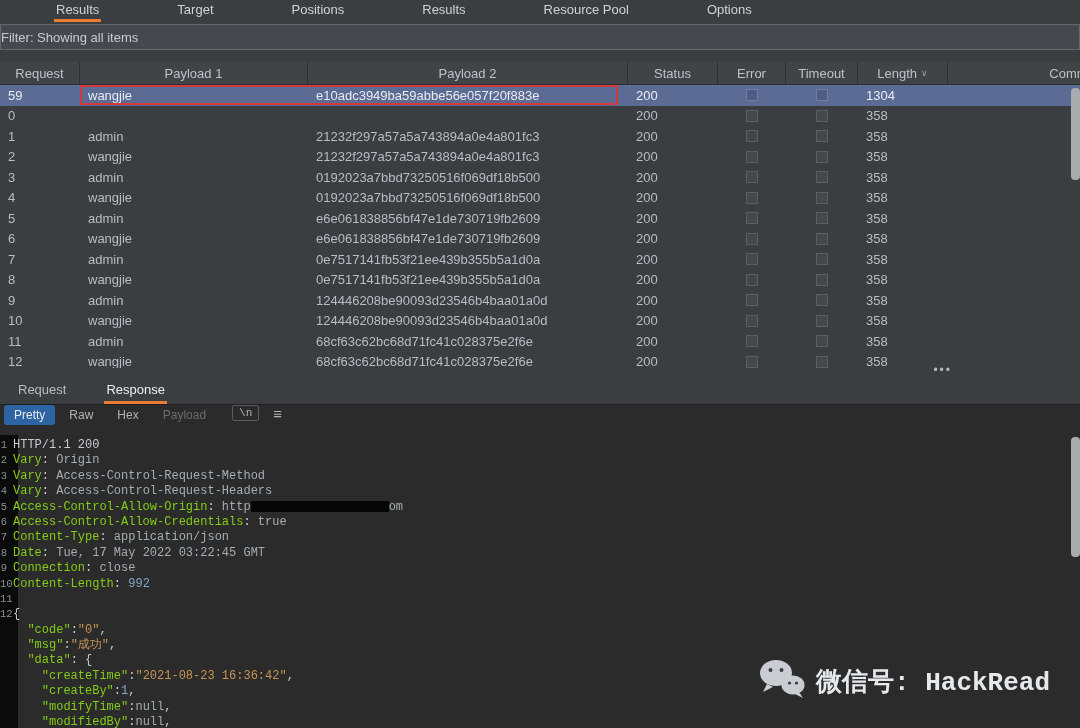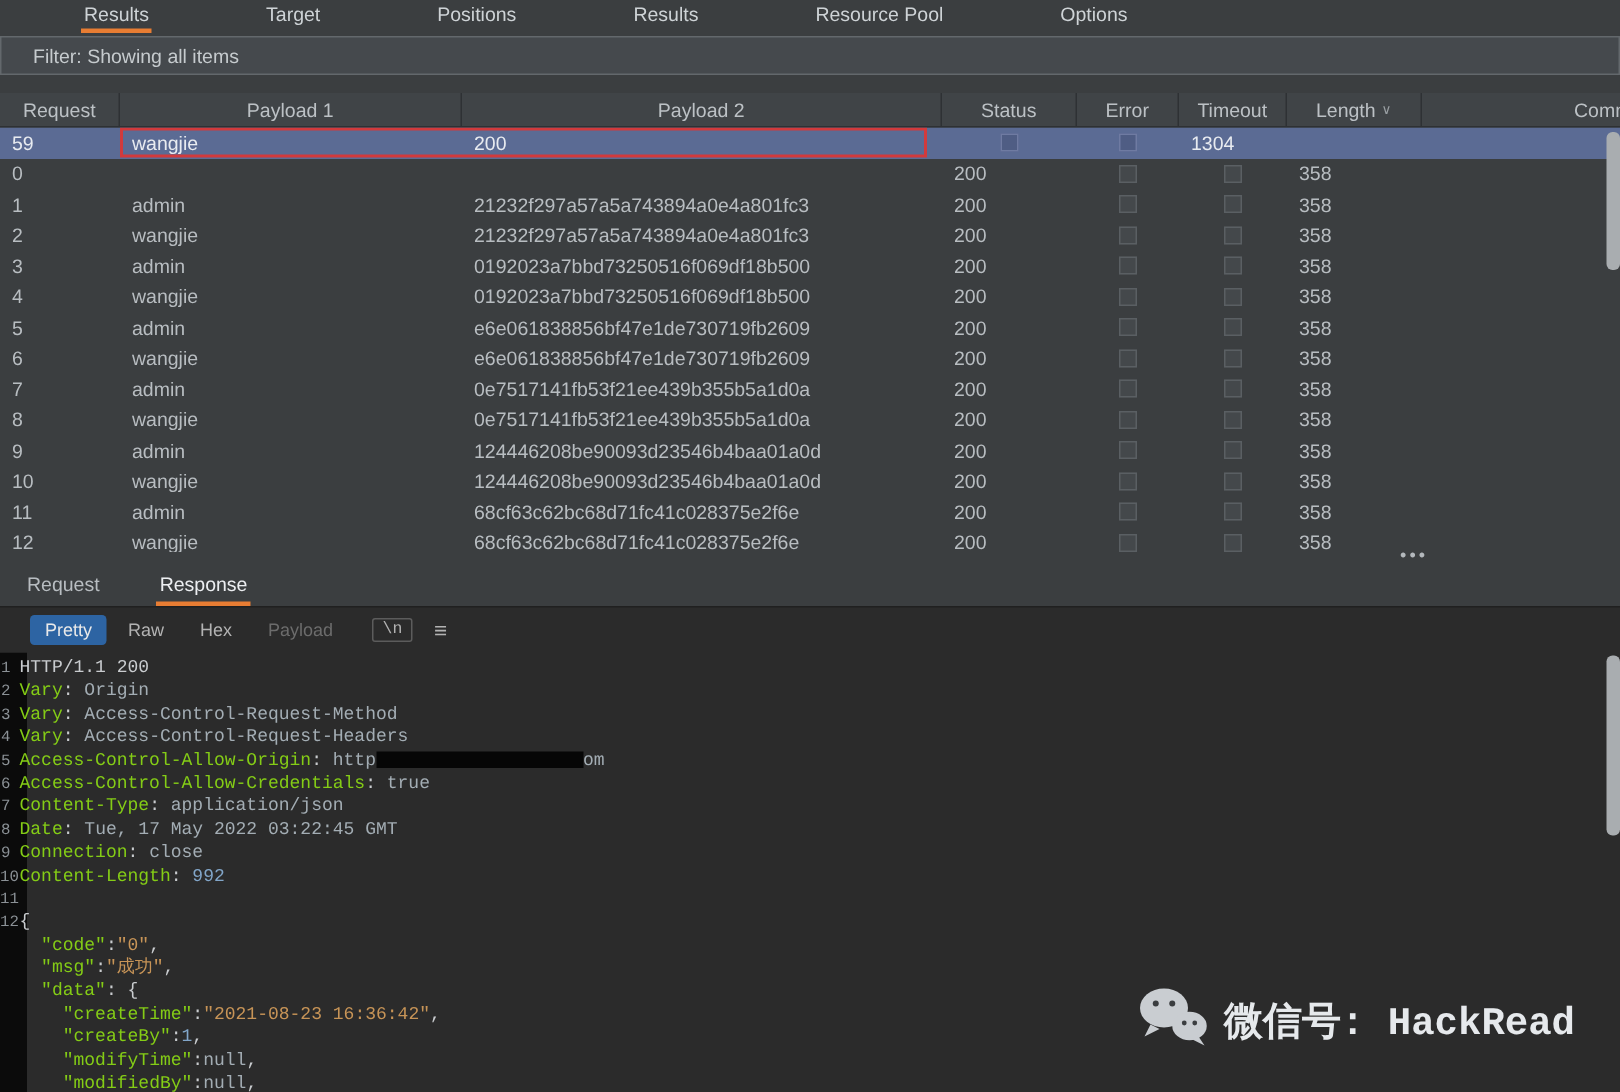--- a/index.html
+++ b/index.html
@@ -8,21 +8,21 @@
          font-family:"Liberation Sans","DejaVu Sans",sans-serif; }
 
   
   .tabbar { display:flex; align-items:stretch; height:22px; padding-left:8px; }
   .top-tab { display:flex; align-items:center; padding:0 2px; margin-right:28px; font-size:13px;
              color:#ced3d6; border-bottom:3px solid transparent; cursor:default; white-space:nowrap;margin-left:46px; }
   .top-tab.sel { border-bottom-color:#e87d33; }
 
   
   .filterbar { margin-top:2px; height:26px; border:1px solid #63686c; background:#45494d;
-               display:flex; align-items:center; padding-left:21px; font-size:13px; color:#c6cbce; }
+               display:flex; align-items:center; padding-left:0; font-size:13px; color:#c6cbce; }
 
   
   .thead, .trow { display:grid; grid-template-columns:80px 228px 320px 90px 68px 72px 90px 260px; width:1208px; }
   .thead { margin-top:12px; height:23px; background:#404447; border-bottom:1px solid #2e3134; }
   .hcell { display:flex; align-items:center; justify-content:center; font-size:13px; color:#bcc1c5;
            border-right:1px solid #2e3134; overflow:hidden; white-space:nowrap; }
   .sort { font-size:9px; color:#9aa0a4; margin-left:4px; }
   .tbody { height:283px; overflow:hidden; }
   .trow { height:20.5px; position:relative; font-size:13px; color:#b8bdc1; }
   .trow.sel { background:#5b6b94; color:#e8ebf0; }
@@ -38,21 +38,21 @@
   .dots { position:absolute; right:128px; top:-5px; color:#b3b8bc; font-size:12px; letter-spacing:2px; }
 
   
   .subtabs { height:26px; display:flex; align-items:stretch; padding-left:16px; }
   .subtab { display:flex; align-items:center; font-size:13px; color:#b8bdc1; margin-right:36px;
             border-bottom:3px solid transparent; padding:0 2px; }
   .subtab.sel { color:#eceef1; border-bottom-color:#e87d33; }
 
   
   .editor { height:324px; background:#2b2b2b; border-top:1px solid #202020; }
-  .viewbar { height:30px; display:flex; align-items:center; padding-left:20px; }
+  .viewbar { height:30px; display:flex; align-items:flex-start; padding-left:4px; }
   .vbtn { font-size:12px; color:#b3b3b3; padding:3px 10px; margin-right:4px; border-radius:3px; }
   .vbtn.sel { background:#2d64a3; color:#e9e9e9; }
   .vbtn.dis { color:#6c6c6c; }
   .wrapbtn { font-family:"Liberation Mono","DejaVu Sans Mono",monospace; font-size:11px; color:#b3b3b3;
              border:1px solid #5c5c5c; padding:1px 6px; margin-left:12px; border-radius:2px; }
   .menuicon { color:#b3b3b3; font-size:15px; margin-left:14px; }
   .code { position:relative; height:294px; overflow:hidden; padding-top:3px; }
   .code::before { content:""; position:absolute; left:0; top:0; width:18px; height:100%; background:#0b0b0b; }
   .rline { position:relative; white-space:pre; font-family:"Liberation Mono","DejaVu Sans Mono",monospace;
            font-size:12px; line-height:15.4px; height:15.4px; }
@@ -98,20 +98,21 @@
       <div class="hcell">Status</div>
       <div class="hcell">Error</div>
       <div class="hcell">Timeout</div>
       <div class="hcell">Length<span class="sort">∨</span></div>
       <div class="hcell">Comment</div>
     </div>
   <div class="tbody">
       <div class="trow sel">
         <div class="tcell">59</div>
         <div class="tcell">wangjie</div>
+        <div class="tcell">e10adc3949ba59abbe56e057f20f883e</div>
         <div class="tcell">200</div>
         <div class="tcell c-cb">
           <div class="cb"></div>
         </div>
         <div class="tcell c-cb">
           <div class="cb"></div>
         </div>
         <div class="tcell">1304</div>
         <div class="tcell"></div>
         <div class="redbox"></div>

